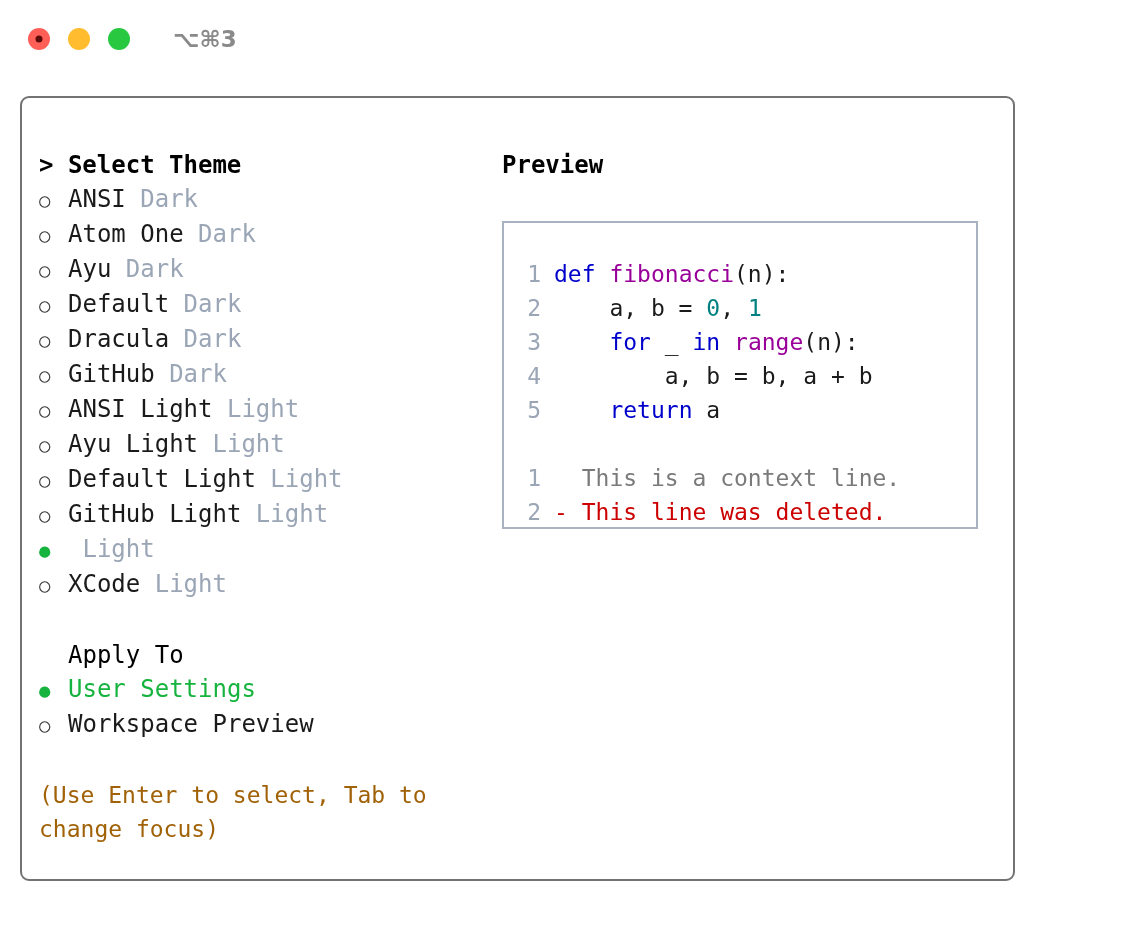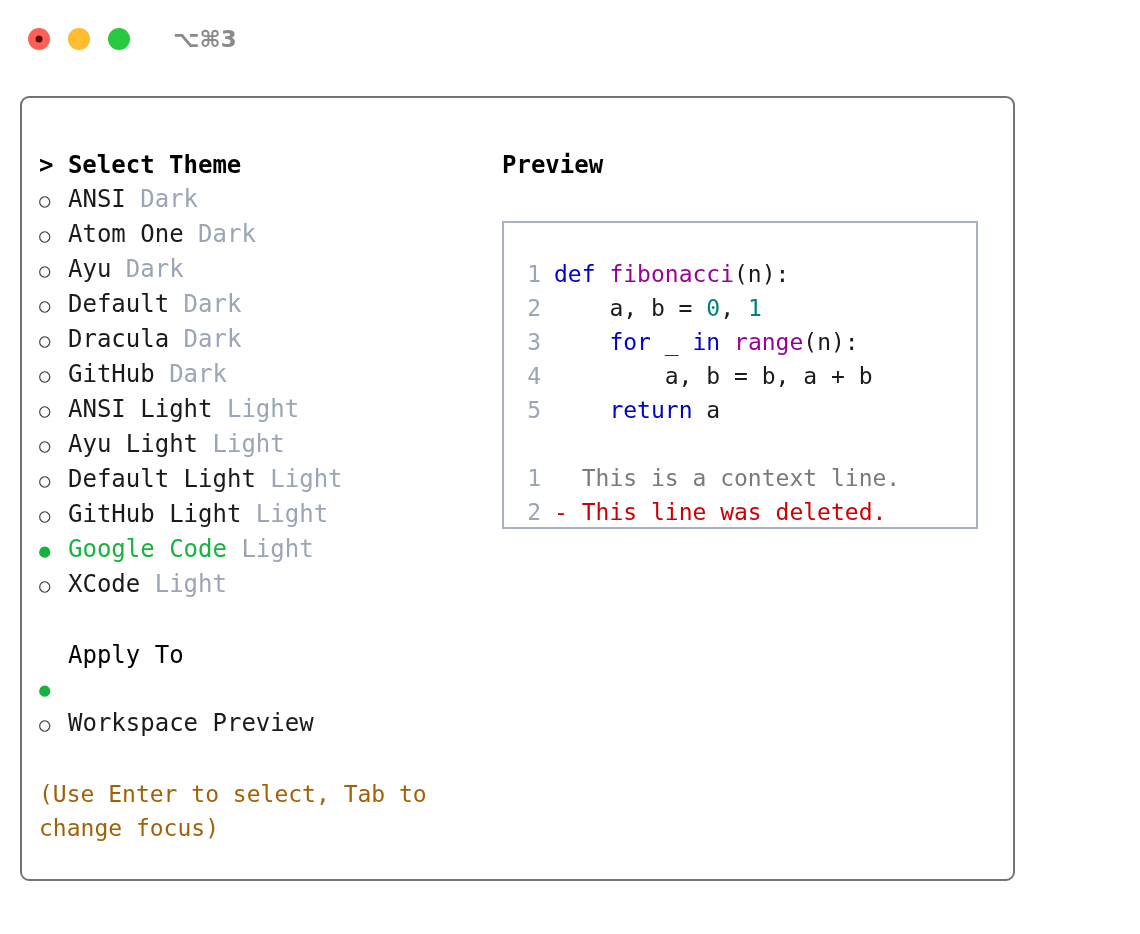--- a/index.html
+++ b/index.html
@@ -223,28 +223,28 @@
             <div class="opt-row"><span class="opt-marker">○</span><span class="opt-label">ANSI</span><span class="opt-tag"> Dark</span></div>
             <div class="opt-row"><span class="opt-marker">○</span><span class="opt-label">Atom One</span><span class="opt-tag"> Dark</span></div>
             <div class="opt-row"><span class="opt-marker">○</span><span class="opt-label">Ayu</span><span class="opt-tag"> Dark</span></div>
             <div class="opt-row"><span class="opt-marker">○</span><span class="opt-label">Default</span><span class="opt-tag"> Dark</span></div>
             <div class="opt-row"><span class="opt-marker">○</span><span class="opt-label">Dracula</span><span class="opt-tag"> Dark</span></div>
             <div class="opt-row"><span class="opt-marker">○</span><span class="opt-label">GitHub</span><span class="opt-tag"> Dark</span></div>
             <div class="opt-row"><span class="opt-marker">○</span><span class="opt-label">ANSI Light</span><span class="opt-tag"> Light</span></div>
             <div class="opt-row"><span class="opt-marker">○</span><span class="opt-label">Ayu Light</span><span class="opt-tag"> Light</span></div>
             <div class="opt-row"><span class="opt-marker">○</span><span class="opt-label">Default Light</span><span class="opt-tag"> Light</span></div>
             <div class="opt-row"><span class="opt-marker">○</span><span class="opt-label">GitHub Light</span><span class="opt-tag"> Light</span></div>
-            <div class="opt-row"><span class="opt-marker selected">●</span><span class="opt-label selected">Google Code</span><span class="opt-tag"> Light</span></div>
+            <div class="opt-row"><span class="opt-marker selected">●</span><span class="opt-tag"> Light</span></div>
             <div class="opt-row"><span class="opt-marker">○</span><span class="opt-label">XCode</span><span class="opt-tag"> Light</span></div>
           </div>
 
         <div class="apply-block">
           <div class="section-head unfocused">Apply To</div>
           <div id="apply-options">
-              <div class="opt-row"><span class="opt-marker selected">●</span></div>
+              <div class="opt-row"><span class="opt-marker selected">●</span><span class="opt-label selected">User Settings</span></div>
               <div class="opt-row"><span class="opt-marker">○</span><span class="opt-label">Workspace Preview</span></div>
             </div>
         </div>
 
         <div class="hint">(Use Enter to select, Tab to change focus)</div>
       </div>
 
       <div class="right-col">
         <div class="preview-head">Preview</div>
         <div class="preview-box">

